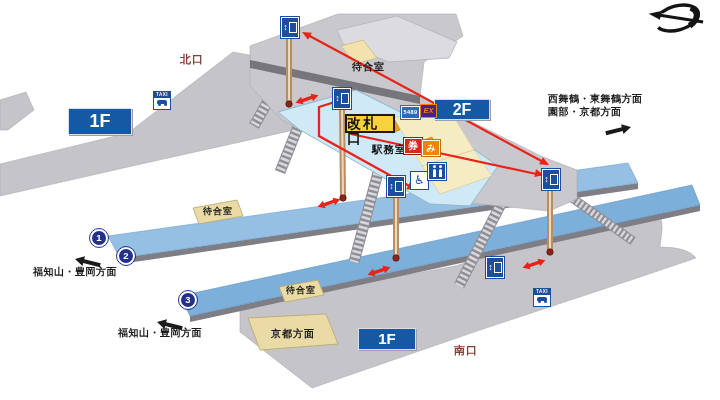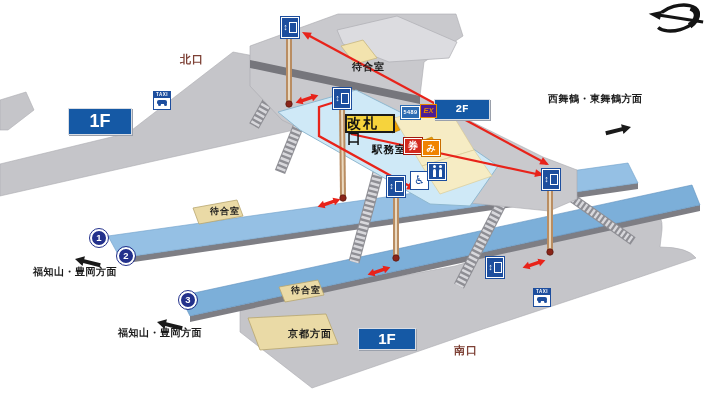--- a/index.html
+++ b/index.html
@@ -6,21 +6,21 @@
   #map{position:relative;width:720px;height:400px;background:#fff;overflow:hidden;
        font-family:"Liberation Sans","DejaVu Sans",sans-serif;}
   .abs{position:absolute;}
   svg{position:absolute;left:0;top:0;}
   .badge{background:#1559a5;color:#fff;font-weight:bold;text-align:center;
          border:1px solid #d9dde4;box-shadow:1px 1px 0 #9aa0ab;}
   .exit{color:#7d4035;font-weight:bold;font-size:11px;letter-spacing:1px;}
   .dir{color:#1a1a1a;font-weight:bold;font-size:10px;letter-spacing:0.5px;}
   .gate-label{background:#f6d33c;border:2px solid #1a1a1a;color:#111;font-weight:bold;
               font-size:14px;text-align:left;letter-spacing:2px;}
-  .room-label{color:#1a1a1a;font-weight:bold;font-size:9px;text-align:right;letter-spacing:1px;}
+  .room-label{color:#1a1a1a;font-weight:bold;font-size:9px;text-align:center;letter-spacing:1px;}
   .office-label{color:#111;font-weight:bold;font-size:10.5px;letter-spacing:1px;}
   .pnum{width:14px;height:14px;border-radius:50%;background:#23318c;border:2px solid #fff;
         outline:1px solid #23318c;color:#fff;font-size:9.5px;font-weight:bold;
         text-align:center;line-height:14px;}
   .ev{width:16px;height:19px;background:#1d4e9e;border:1px solid #fff;outline:1px solid #1d4e9e;
       display:flex;align-items:center;justify-content:center;gap:1px;}
   .ev .arr{color:#fff;font-size:9px;line-height:9px;}
   .ev .box{width:6px;height:9px;border:1px solid #fff;display:block;}
   .taxi{width:16px;height:17px;background:#fff;border:1.5px solid #1d4e9e;display:flex;
         flex-direction:column;align-items:center;}
@@ -146,28 +146,29 @@
 
   <g transform="translate(677,18) rotate(-16)">
     <ellipse cx="0" cy="0" rx="22" ry="12" fill="none" stroke="#141414" stroke-width="3.4" stroke-dasharray="76 18" stroke-dashoffset="26"></ellipse>
     <path d="M16,-6 A22,12 0 0 1 10,11" fill="none" stroke="#141414" stroke-width="6"></path>
     <line x1="24" y1="11" x2="-17" y2="-8" stroke="#141414" stroke-width="3.2"></line>
     <polygon points="-26,-12 -12,-11 -17,-3" fill="#141414"></polygon>
   </g>
 </svg>
 
 <div class="abs badge" style="left:68px;top:108px;width:62px;height:25px;font-size:18px;line-height:25px;">1F</div>
-<div class="abs badge" style="left:434px;top:99px;width:54px;height:19px;font-size:11px;line-height:19px;font-family:Liberation Mono, monospace;">2F</div>
+<div class="abs badge" style="left:434px;top:99px;width:54px;height:19px;font-size:16px;line-height:19px;">2F</div>
 <div class="abs badge" style="left:358px;top:328px;width:56px;height:20px;font-size:15px;line-height:20px;">1F</div>
 
 <div class="abs exit" style="left:180px;top:52px;">北口</div>
 <div class="abs exit" style="left:454px;top:343px;">南口</div>
 
 <div class="abs" style="left:548px;top:92px;width:122px;line-height:13px;">
   <div class="dir">西舞鶴・東舞鶴方面</div>
+  <div class="dir">園部・京都方面</div>
 </div>
 <div class="abs dir" style="left:33px;top:265px;">福知山・豊岡方面</div>
 <div class="abs dir" style="left:118px;top:326px;">福知山・豊岡方面</div>
 
 <div class="abs gate-label" style="left:345px;top:114px;width:46px;height:15px;line-height:15px;">改札口</div>
 <div class="abs office-label" style="left:372px;top:143px;">駅務室</div>
 <div class="abs room-label" style="left:352px;top:60px;font-size:10px;">待合室</div>
 <div class="abs room-label" style="left:196px;top:205px;width:44px;">待合室</div>
 <div class="abs room-label" style="left:281px;top:284px;width:40px;">待合室</div>
 <div class="abs room-label" style="left:254px;top:327px;width:78px;font-size:10px;">京都方面</div>

